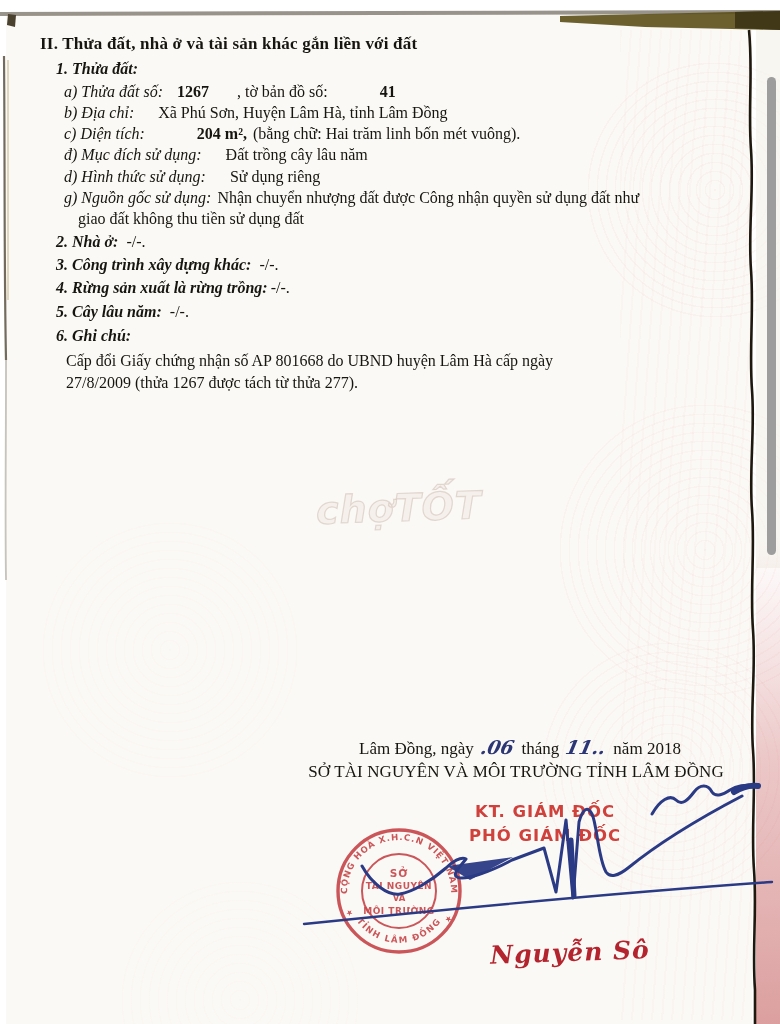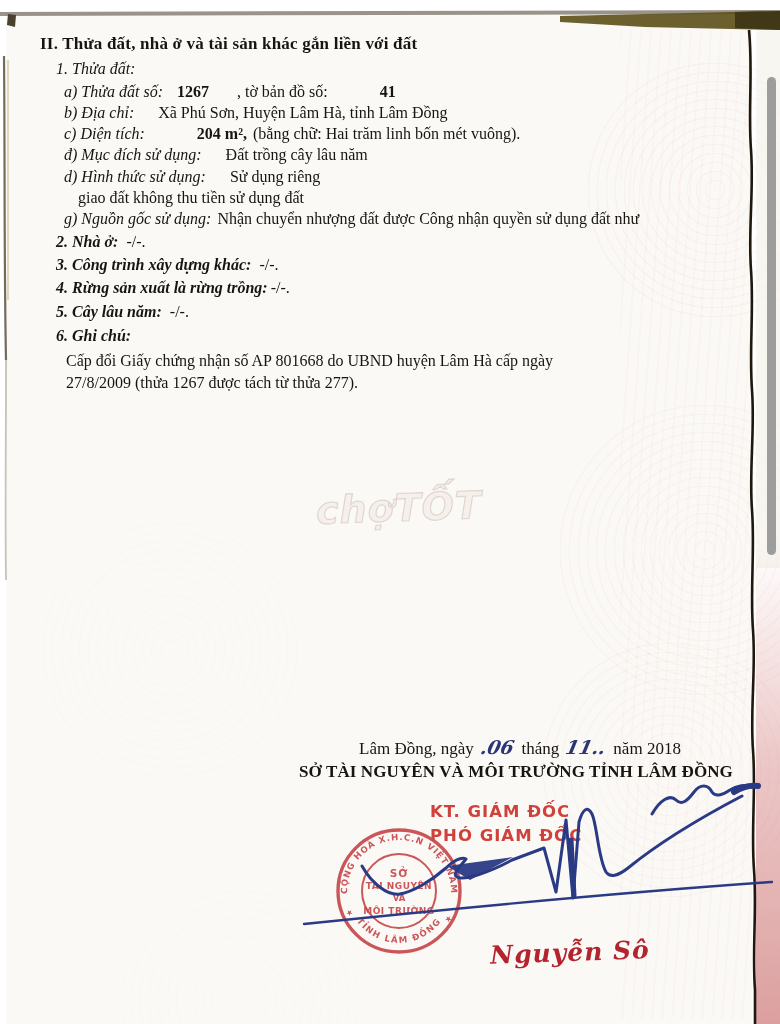--- a/index.html
+++ b/index.html
@@ -12,21 +12,21 @@
   .g1{left:585px;top:60px;width:260px;height:260px;opacity:.55;}
   .g2{left:555px;top:400px;width:300px;height:300px;opacity:.5;}
   .g3{left:540px;top:640px;width:260px;height:260px;opacity:.45;}
   .g4{left:40px;top:520px;width:260px;height:260px;opacity:.22;}
   .g5{left:120px;top:880px;width:240px;height:240px;opacity:.2;}
   .pattern-right{position:absolute;left:620px;top:30px;width:132px;height:990px;opacity:.5;
       background:repeating-linear-gradient(94deg, rgba(223,135,135,0.08) 0 2px, transparent 2px 10px);}
   
   .content{position:absolute;left:40px;top:33px;width:672px;font-size:16px;line-height:21.3px;}
   .sec-title{font-weight:bold;font-size:17px;margin-bottom:4px;letter-spacing:.2px;}
-  .parcel-heading{font-weight:normal;font-style:italic;padding-left:16px;margin-bottom:1px;}
+  .parcel-heading{font-weight:bold;font-style:italic;padding-left:16px;margin-bottom:1px;}
   .frow{padding-left:24px;}
   .frow .lbl{white-space:pre;font-style:italic;}
   .b{font-weight:bold;margin-top:20px;}
   .ml14{margin-left:14px;} .ml48{margin-left:28px;} .ml52{margin-left:52px;}
   .ml10{margin-left:24px;} .ml6{margin-left:6px;}
   .wrap2{padding-left:38px;}
   .nrow{padding-left:16px;line-height:22px;margin-top:1px;}
   .nrow .nlbl{font-weight:bold;font-style:italic;}
   .nrow .nval{margin-left:8px;}
   .note-line{padding-left:26px;line-height:22.5px;}
@@ -34,22 +34,22 @@
   
   .watermark{position:absolute;left:316px;top:486px;font-family:"DejaVu Sans",sans-serif;
       font-weight:bold;font-style:italic;font-size:38px;letter-spacing:1px;
       color:rgba(233,222,214,0.32);-webkit-text-stroke:1.2px rgba(208,190,180,0.55);
       transform:rotate(-2deg);}
   
   .date-line{position:absolute;left:285px;top:736px;width:470px;text-align:center;font-size:17px;}
   .hand{display:inline-block;font-family:"DejaVu Serif",serif;font-style:italic;font-weight:bold;
       color:#2c3674;font-size:19px;transform:skewX(-12deg);margin:0 3px;}
   .issuer{position:absolute;left:276px;top:762px;width:480px;text-align:center;
-      font-weight:bold;font-size:17px;letter-spacing:.1px;}
-  .kt-block{position:absolute;left:430px;top:800px;width:230px;text-align:left;
+      font-weight:normal;font-size:17px;letter-spacing:.1px;}
+  .kt-block{position:absolute;left:430px;top:800px;width:230px;text-align:center;
       font-family:"DejaVu Sans",sans-serif;font-weight:bold;font-size:16.5px;line-height:24px;
       color:#d0413c;letter-spacing:1px;}
   .signer-name{position:absolute;left:455px;top:938px;width:230px;text-align:center;
       font-family:"DejaVu Serif",serif;font-style:italic;font-weight:bold;font-size:25px;
       color:#b3242e;letter-spacing:1px;transform:rotate(-2deg);}
   .overlay-svg{position:absolute;left:0;top:0;pointer-events:none;}
   .scrollbar-thumb{position:absolute;left:767px;top:77px;width:9px;height:478px;
       background:#9d9d9d;border-radius:5px;}
 </style>
 </head>
@@ -97,24 +97,24 @@
     </div>
     <div class="frow">
       <span class="lbl">c) Diện tích:</span><span class="b ml52">204 m²,</span><span class="ml6">(bằng chữ: Hai trăm linh bốn mét vuông).</span>
     </div>
     <div class="frow">
       <span class="lbl">đ) Mục đích sử dụng:</span><span class="ml10">Đất trồng cây lâu năm</span>
     </div>
     <div class="frow">
       <span class="lbl">d) Hình thức sử dụng:</span><span class="ml10">Sử dụng riêng</span>
     </div>
-    <div class="frow wrap2">giao đất không thu tiền sử dụng đất</div>
     <div class="frow">
       <span class="lbl">g) Nguồn gốc sử dụng:</span><span class="ml6">Nhận chuyển nhượng đất được Công nhận quyền sử dụng đất như</span>
     </div>
+    <div class="frow wrap2">giao đất không thu tiền sử dụng đất</div>
 
     <div class="nrow">
       <span class="nlbl">2. Nhà ở:</span><span class="nval">-/-.</span>
     </div>
     <div class="nrow">
       <span class="nlbl">3. Công trình xây dựng khác:</span><span class="nval">-/-.</span>
     </div>
     <div class="nrow">
       <span class="nlbl">4. Rừng sản xuất là rừng trồng:</span><span class="nval" style="margin-left:3px">-/-.</span>
     </div>

